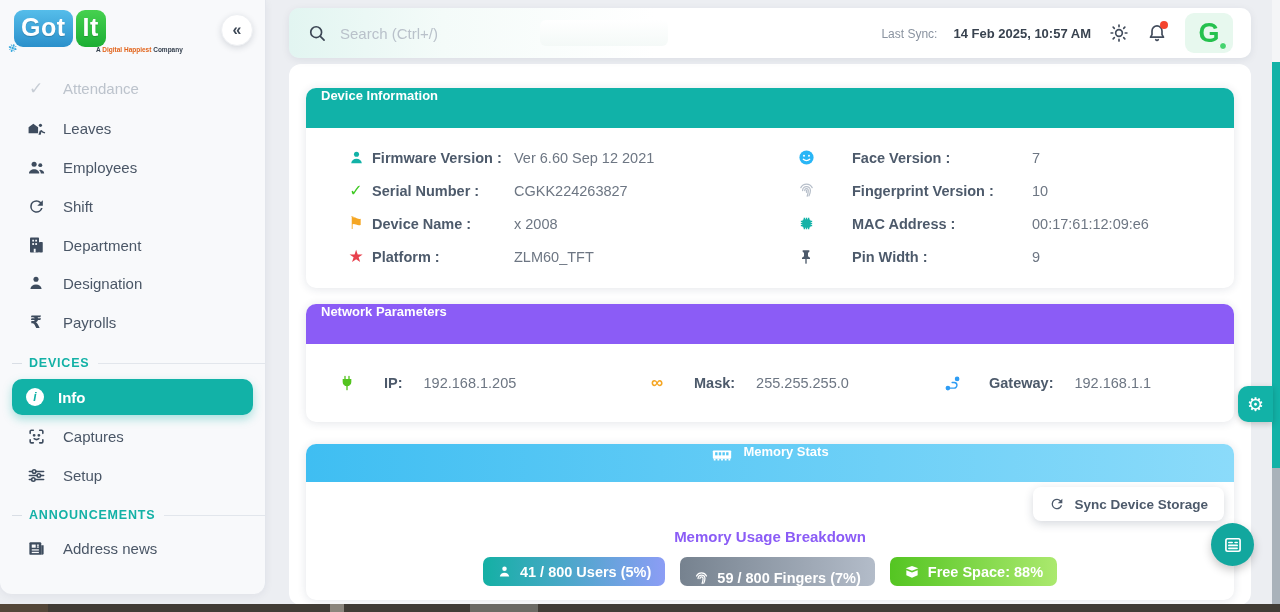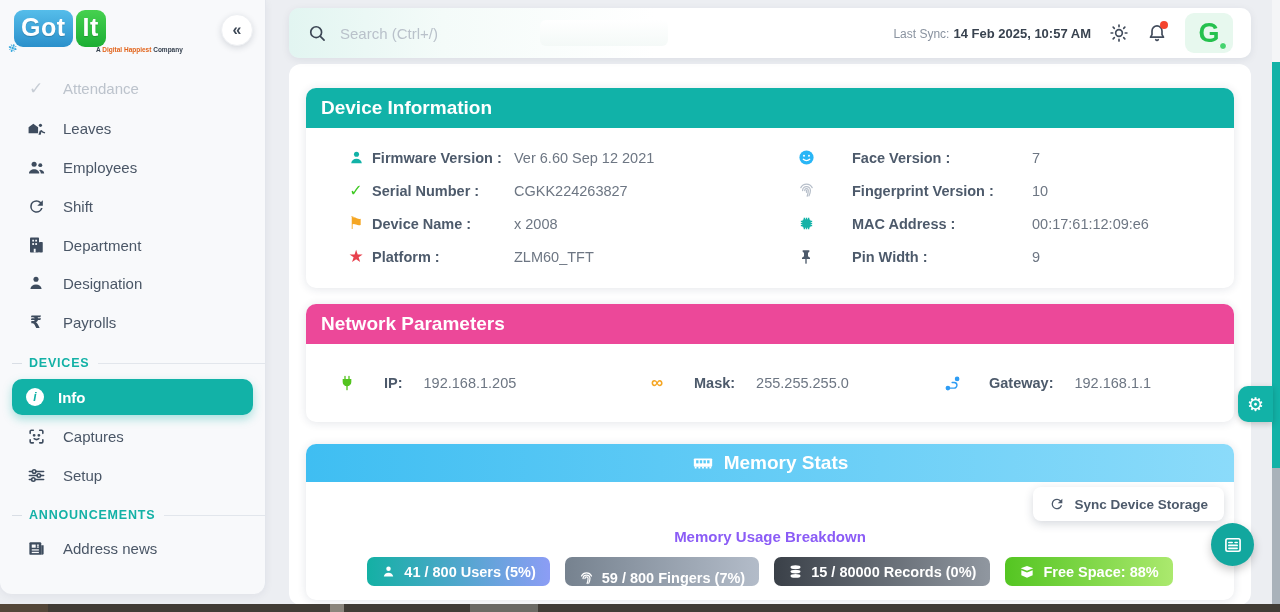--- a/index.html
+++ b/index.html
@@ -62,40 +62,40 @@
     display:flex; align-items:center; padding:0 18px; z-index:2;
   }
   .search-icon { color:#3c4654; }
   .search-input { border:none; outline:none; background:transparent; margin-left:13px;
     font-size:15px; color:#3c4654; width:200px; font-family:inherit; }
   .search-input::placeholder { color:#b9c1ca; }
   .blur-patch { width:128px; height:26px; border-radius:6px;
     background:linear-gradient(180deg,rgba(255,255,255,.95),rgba(242,248,246,.8)); }
   .topbar-right { margin-left:auto; display:flex; align-items:center; gap:18px; }
   .lastsync { font-size:12px; color:#8a93a0; }
-  .lastsync b { font-size:13px; color:#38424f; margin-left:4px; }
+  .lastsync b { font-size:13px; color:#38424f; margin-left:16px; }
   .tb-icon { color:#424c5c; cursor:pointer; position:relative; }
   .bell-dot { position:absolute; right:-1px; top:-2px; width:8px; height:8px;
     background:#f4442e; border-radius:50%; }
   .avatar { width:48px; height:40px; background:#e7f8ee; border-radius:9px;
     display:flex; align-items:center; justify-content:center; position:relative; cursor:pointer; }
   .avatar .g { font-size:27px; font-weight:800; color:#25c14e; line-height:1; }
   .avatar .dot { position:absolute; right:6px; bottom:3px; width:8px; height:8px;
     border-radius:50%; background:#46d36f; border:1px solid #fff; }
 
   
   .content {
     position:absolute; left:289px; top:64px; width:962px; height:541px;
     background:#fff; border-radius:12px; padding:24px 17px 0; z-index:1;
   }
   .panel { border-radius:10px; box-shadow:0 1px 10px rgba(25,45,70,.12); overflow:hidden; background:#fff; }
-  .panel-header { height:40px; display:flex; align-items:center; padding:0 15px;
-    color:#fff; font-weight:700; font-size:19px; }
+  .panel-header { height:40px; display:flex; align-items:flex-start; padding:0 15px;
+    color:#fff; font-weight:700; font-size:13px; }
   .hdr-teal  { background:#11b2a8; }
-  .hdr-slate { background:#ec4899; }
+  .hdr-slate { background:#8b5cf6; }
   .hdr-sky   { background:linear-gradient(90deg,#3fbef2,#8bdbfa); justify-content:center; gap:10px; }
 
   .device-body { display:grid; grid-template-columns:1fr 1fr; padding:13px 0 15px; }
   .drow { display:flex; align-items:center; height:33px; font-size:14.5px; }
   .col-l .drow { padding-left:40px; }
   .col-r .drow { padding-left:26px;gap:30px; }
   .dicon { width:20px; display:flex; justify-content:center; margin-right:6px; }
   .dlabel { font-weight:700; color:#4d5a6b; }
   .col-l .dlabel { width:142px; }
   .col-r .dlabel { width:150px; }
@@ -458,30 +458,20 @@
         <span class="badge badge-fingers">
           <span>
             <svg width="15" height="15" viewBox="0 0 24 24" fill="none" stroke="#fff" stroke-width="2" stroke-linecap="round">
                 <path d="M4 8a9 9 0 0 1 16 0"></path>
                 <path d="M6.5 12a5.5 5.5 0 0 1 11 0c0 3-1 5.5-2 7.5"></path>
                 <path d="M9.5 12a2.5 2.5 0 0 1 5 0c0 3.2-.6 5.6-1.5 8"></path>
               </svg>
           </span>
           <span>59 / 800 Fingers (7%)</span>
         </span>
-        <span class="badge badge-records">
-          <span>
-            <svg width="15" height="15" viewBox="0 0 24 24" fill="#fff">
-                <ellipse cx="12" cy="5" rx="8" ry="3"></ellipse>
-                <ellipse cx="12" cy="12" rx="8" ry="3"></ellipse>
-                <ellipse cx="12" cy="19" rx="8" ry="3"></ellipse>
-              </svg>
-          </span>
-          <span>15 / 80000 Records (0%)</span>
-        </span>
         <span class="badge badge-free">
           <span>
             <svg width="16" height="16" viewBox="0 0 24 24" fill="#fff">
                 <path d="M2.5 6.5 12 3l9.5 3.5L12 10z"></path>
                 <path d="M3.5 9.5 12 12.6l8.5-3.1V17L12 20.5 3.5 17z"></path>
               </svg>
           </span>
           <span>Free Space: 88%</span>
         </span>
       </div>

